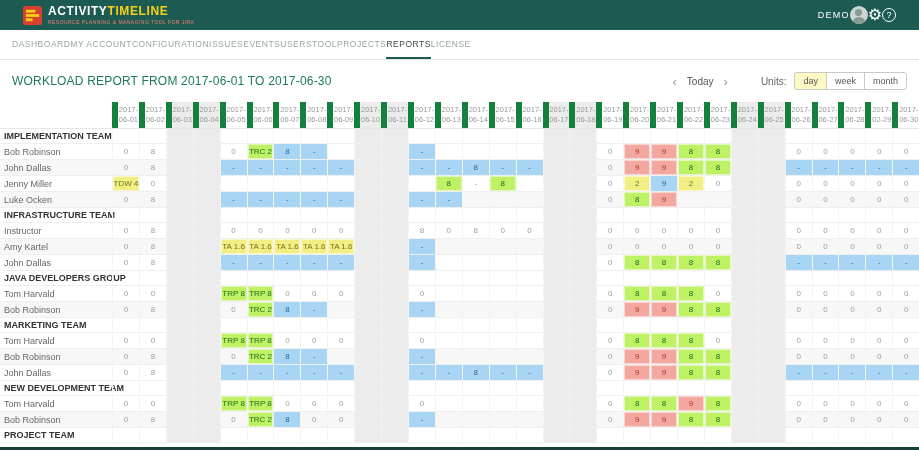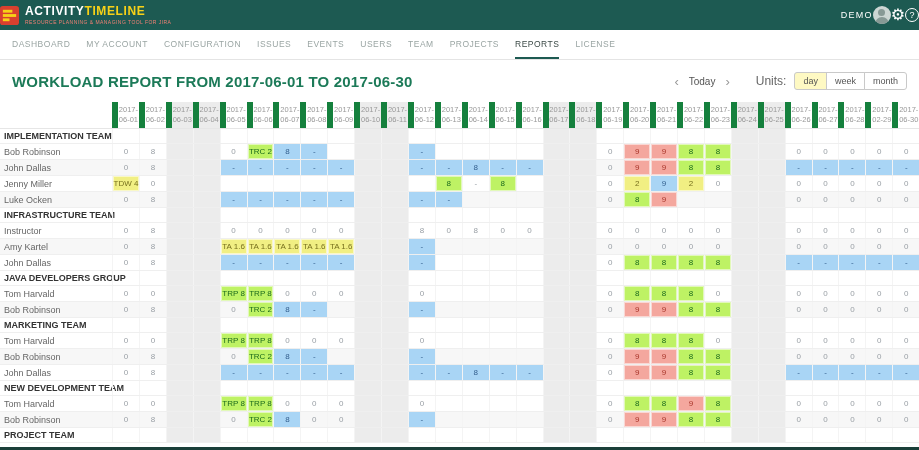--- a/index.html
+++ b/index.html
@@ -1,46 +1,46 @@
 <!DOCTYPE html>
 <html><head>
 <meta charset="utf-8">
 <style>
   *{margin:0;padding:0;box-sizing:border-box}
   html,body{width:919px;height:450px;overflow:hidden;background:#fff;font-family:"Liberation Sans",sans-serif}
   .app{width:919px;height:450px;position:relative;overflow:hidden;display:flex;flex-direction:column;background:#fff}
 
   
-  .topbar{height:30px;background:#1d5a52;display:flex;align-items:center;padding:0 0;flex:none}
+  .topbar{height:30px;background:#1d5a52;display:flex;align-items:center;padding:0 23px;flex:none}
   .logo{display:flex;align-items:center;gap:6px;cursor:pointer}
   .logo svg{width:19px;height:19px;display:block}
   .brand-line{font-size:12px;font-weight:bold;letter-spacing:.6px;line-height:1}
   .brand-a{color:#ffffff}
   .brand-t{color:#f7d117}
   .tagline{font-size:5px;color:#f08074;letter-spacing:.45px;margin-top:2px;white-space:nowrap}
   .top-right{margin-left:auto;display:flex;align-items:center;}
   .demo{color:#fff;font-size:9px;letter-spacing:1.2px}
   .avatar{width:18px;height:18px;border-radius:50%;background:#ccd6d3;position:relative;overflow:hidden;cursor:pointer}
   .avatar::before{content:"";position:absolute;top:3px;left:5.5px;width:7px;height:7px;border-radius:50%;background:#879995}
   .avatar::after{content:"";position:absolute;top:11px;left:2px;width:14px;height:9px;border-radius:7px 7px 0 0;background:#879995}
   .gear{color:#fff;font-size:16px;line-height:1;cursor:pointer}
   .help{width:14px;height:14px;border:1.3px solid #fff;border-radius:50%;color:#fff;font-size:9px;display:flex;align-items:center;justify-content:center;cursor:pointer}
 
   
-  .navbar{height:30px;background:#fff;border-bottom:1px solid #e4e4e4;display:flex;align-items:stretch;padding:0 12px;gap:16px;flex:none}
+  .navbar{height:30px;background:#fff;border-bottom:1px solid #e4e4e4;display:flex;align-items:stretch;padding:0 12px;flex:none}
   .nav-item{font-size:8.5px;color:#9aa5a3;letter-spacing:.5px;display:flex;align-items:center;border-bottom:2px solid transparent;cursor:pointer;white-space:nowrap}
   .nav-item.active{color:#3c4a47;font-weight:normal;border-bottom-color:#1d5a52}
 
   
   .toolbar{height:42px;display:flex;align-items:center;padding:0 12px;flex:none}
-  .page-title{font-size:15px;font-weight:bold;color:#1c7a58;letter-spacing:.2px}
+  .page-title{font-size:12px;font-weight:normal;color:#1c7a58;letter-spacing:.2px}
   .toolbar-right{margin-left:auto;display:flex;align-items:center;gap:8px}
   .chev{color:#999;font-size:13px;line-height:1;cursor:pointer;padding:0 2px}
   .today{font-size:10px;color:#555;cursor:pointer}
-  .units-label{font-size:12px;color:#666;margin-left:16px}
+  .units-label{font-size:10px;color:#666;margin-left:23px}
   .units{display:flex}
   .unit-btn{font-family:inherit;font-size:9px;color:#555;background:#fff;border:1px solid #c9c9c9;padding:3px 8px;cursor:pointer;margin-left:-1px}
   .unit-btn:first-child{border-radius:3px 0 0 3px;margin-left:0}
   .unit-btn:last-child{border-radius:0 3px 3px 0}
   .unit-btn.selected{background:#fef9c3}
 
   
   .grid{flex:1;display:flex;flex-direction:column;overflow:hidden}
   .grid-header{display:flex;flex:none;height:27px;border-bottom:1px solid #e6e6e6}
   .name-cell{width:112px;flex:none;padding-left:4px;display:flex;align-items:center}
@@ -89,21 +89,21 @@
     </div>
   </header>
 
   <nav class="navbar">
       <div class="nav-item">DASHBOARD</div>
       <div class="nav-item">MY ACCOUNT</div>
       <div class="nav-item">CONFIGURATION</div>
       <div class="nav-item">ISSUES</div>
       <div class="nav-item">EVENTS</div>
       <div class="nav-item">USERS</div>
-      <div class="nav-item">TEAM</div>
+      <div class="nav-item">TOOL</div>
       <div class="nav-item">PROJECTS</div>
       <div class="nav-item active">REPORTS</div>
       <div class="nav-item">LICENSE</div>
     </nav>
 
   <div class="toolbar">
     <div class="page-title">WORKLOAD REPORT FROM 2017-06-01 TO 2017-06-30</div>
     <div class="toolbar-right">
       <span class="chev">‹</span>
       <span class="today">Today</span>

